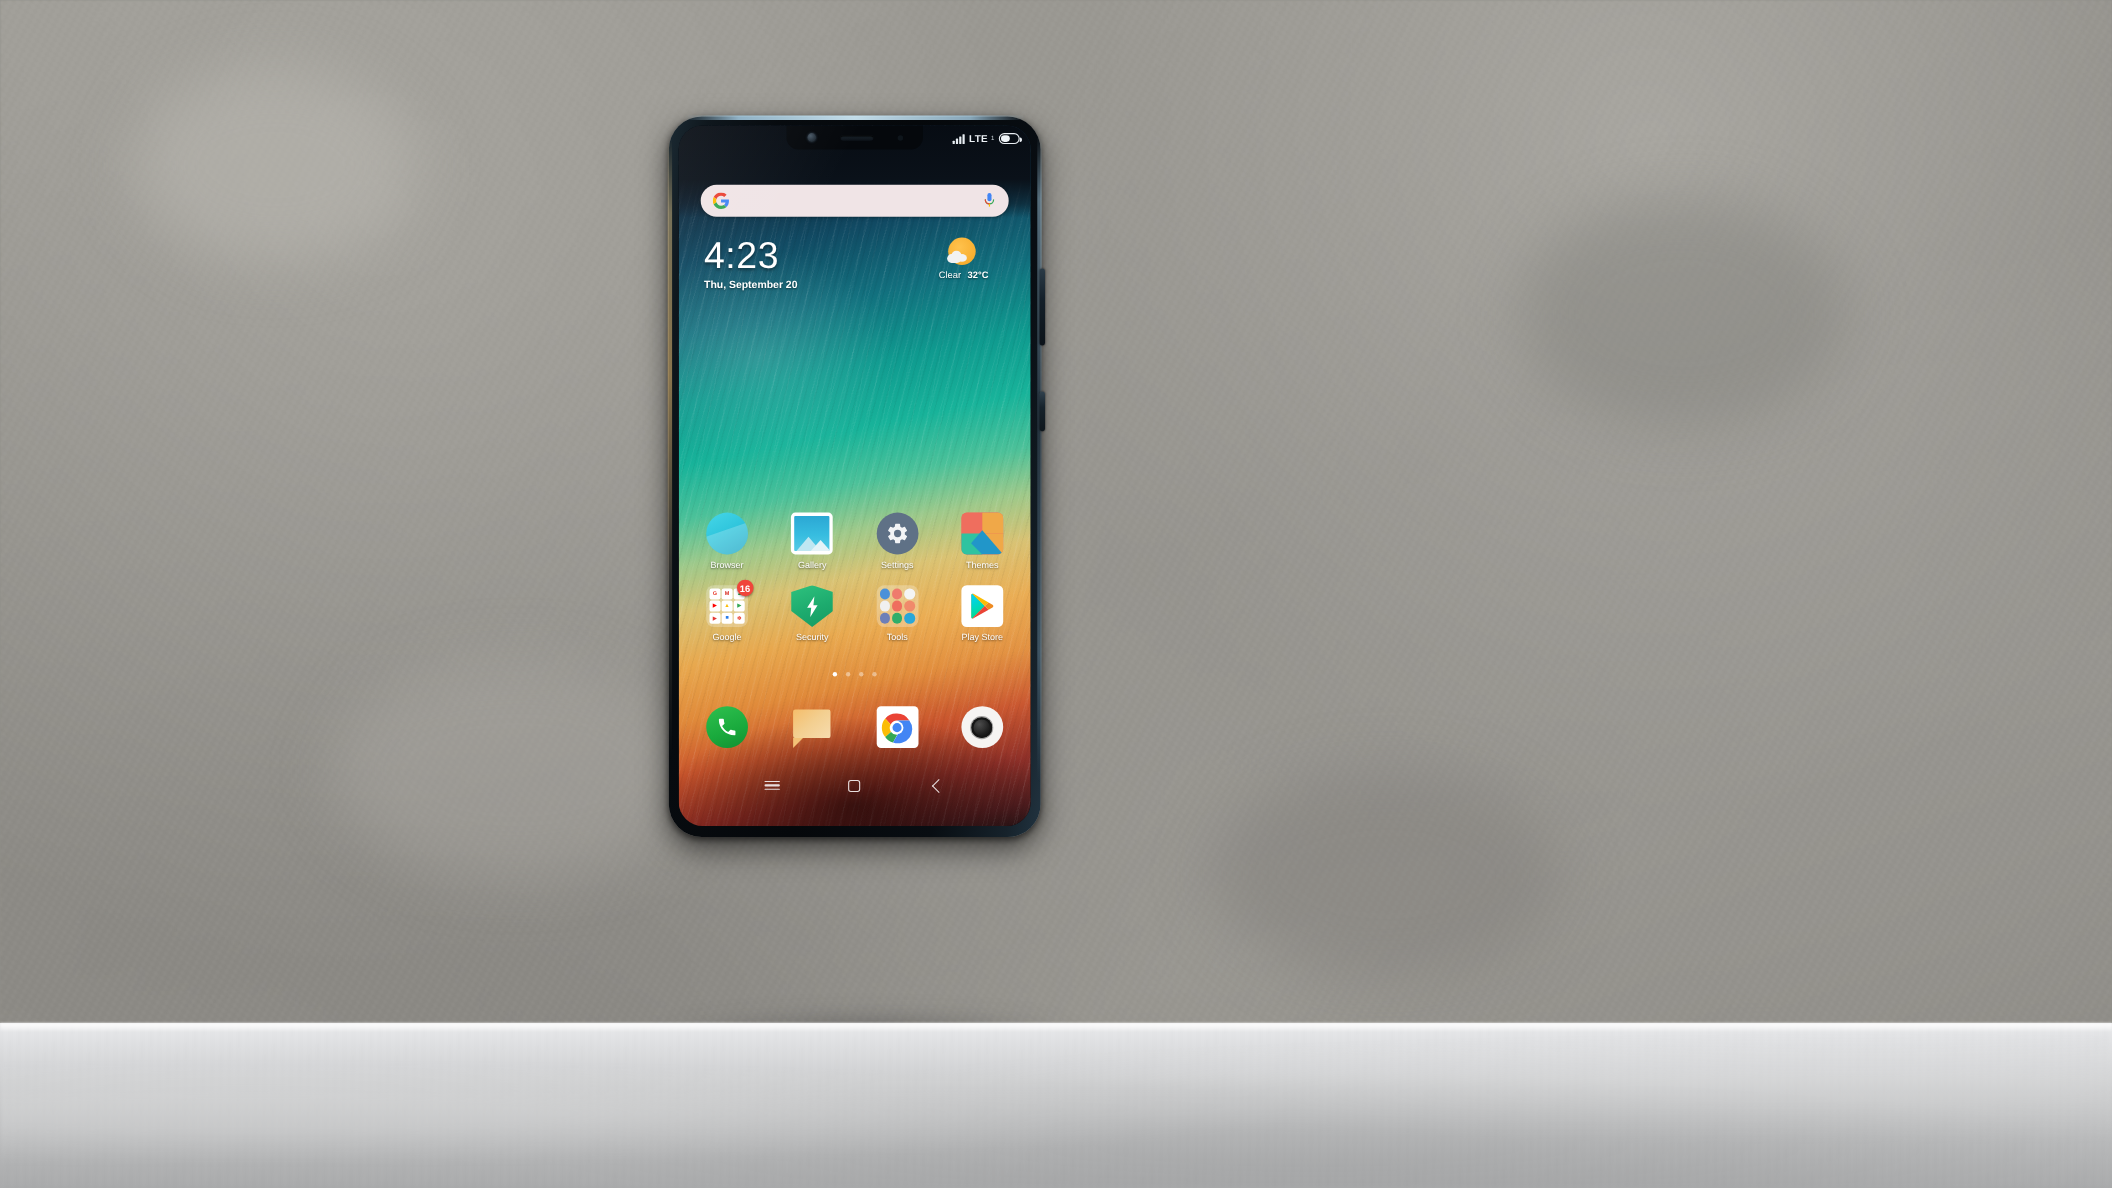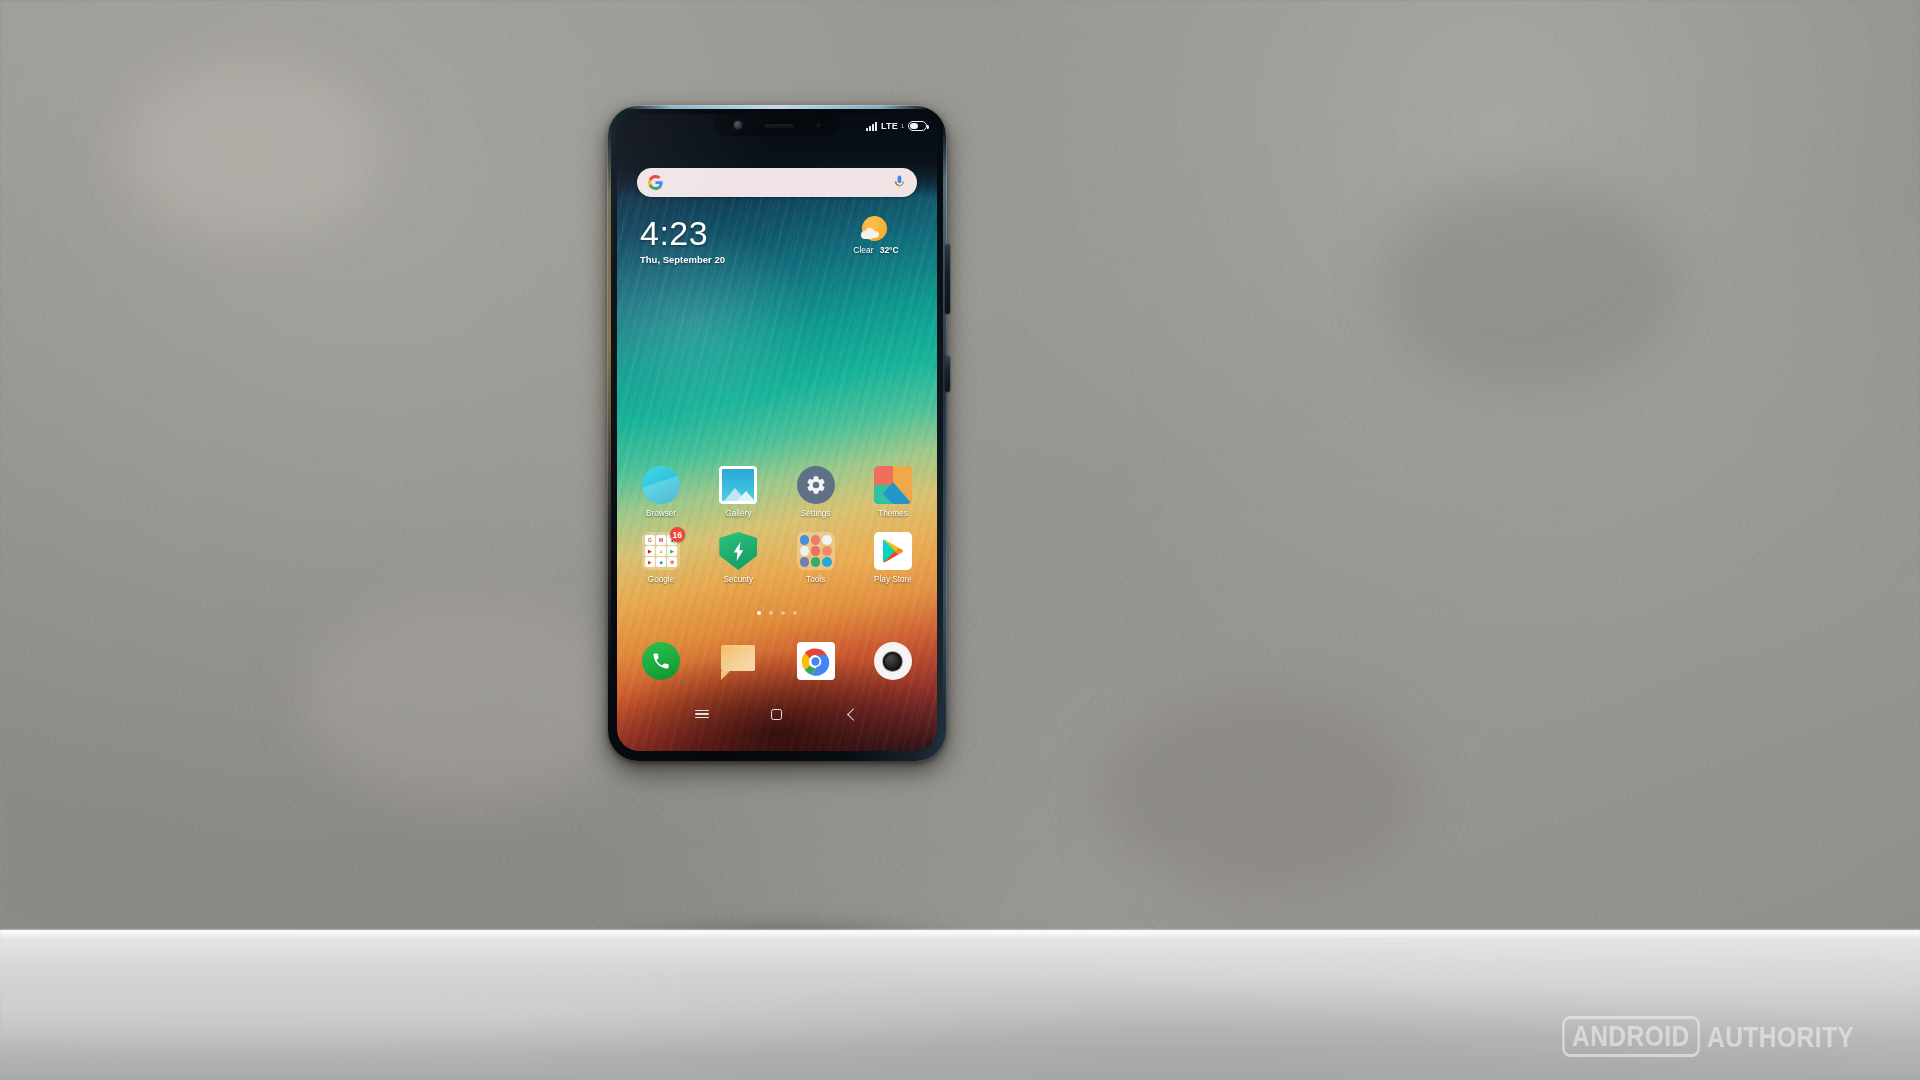--- a/index.html
+++ b/index.html
@@ -566,18 +566,14 @@
         </div>
         <div class="nav-btn">
           <div class="nav-back"></div>
         </div>
       </div>
 
       <div class="glass"></div>
     </div>
   </div>
 
-  <div class="watermark">
-    <div class="wm-box">ANDROID</div>
-    <div class="wm-txt">AUTHORITY</div>
-  </div>
 
 </div>
 
 </body></html>

